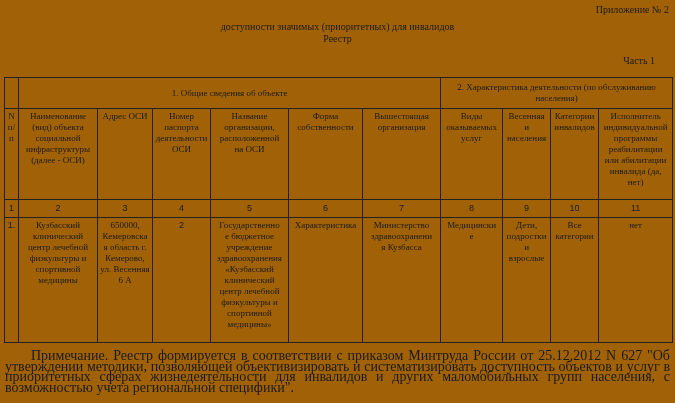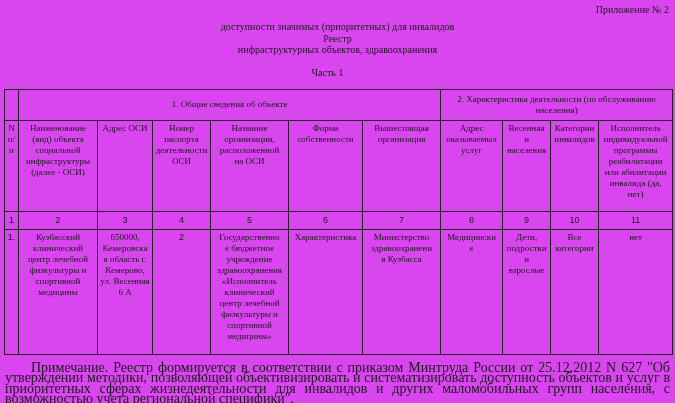--- a/index.html
+++ b/index.html
@@ -1,40 +1,40 @@
 <!DOCTYPE html>
 <html><head>
 <meta charset="utf-8">
 <style>
   html, body { margin: 0; padding: 0; background: #fff; }
   .page {
     position: relative;
     width: 675px;
     height: 403px;
-    background: #d946ef;
+    background: #a16207;
     color: #1a1a1a;
     font-family: "Liberation Serif", "DejaVu Serif", serif;
     overflow: hidden;
     box-sizing: border-box;
   }
   .appendix {
     font-size: 10px;
     text-align: right;
     padding: 4px 6px 0 0;
     line-height: 11px;
   }
   .title-block {
     text-align: center;
     font-size: 10px;
     line-height: 11.5px;
     margin-top: 6px;
   }
   .part-label {
     font-size: 10px;
-    text-align: center;
+    text-align: right;
     padding-right: 20px;
     margin-top: 11px;
     line-height: 11px;
   }
   table.registry {
     border-collapse: collapse;
     table-layout: fixed;
     width: 668px;
     margin: 11px 0 0 4px;
   }
@@ -77,21 +77,20 @@
 </head>
 <body>
 
 <div class="page">
 
   <div class="appendix">Приложение № 2</div>
 
   <div class="title-block">
     <div>доступности значимых (приоритетных) для инвалидов</div>
     <div>Реестр</div>
-    <div>инфраструктурных объектов, здравоохранения</div>
   </div>
 
   <div class="part-label">Часть 1</div>
 
   <table class="registry">
     <colgroup>
       <col style="width:14px">
         <col style="width:79px">
         <col style="width:55px">
       <col style="width:58px">
@@ -124,21 +123,21 @@
 деятельности
 ОСИ</td>
         <td>Название
 организации,
 расположенной
 на ОСИ</td>
         <td>Форма
 собственности</td>
         <td>Вышестоящая
 организация</td>
-        <td>Адрес
+        <td>Виды
 оказываемых
 услуг</td>
         <td>Весенняя
 и
 населения</td>
         <td>Категории
 инвалидов</td>
         <td>Исполнитель
 индивидуальной
 программы
@@ -172,21 +171,21 @@
 Кемеровска
 я область г.
 Кемерово,
 ул. Весенняя
 6 А</td>
         <td class="num-cell">2</td>
         <td>Государственно
 е бюджетное
 учреждение
 здравоохранения
-«Исполнитель
+«Кузбасский
 клинический
 центр лечебной
 физкультуры и
 спортивной
 медицины»</td>
         <td>Характеристика</td>
         <td>Министерство
 здравоохранени
 я Кузбасса</td>
         <td>Медицински

